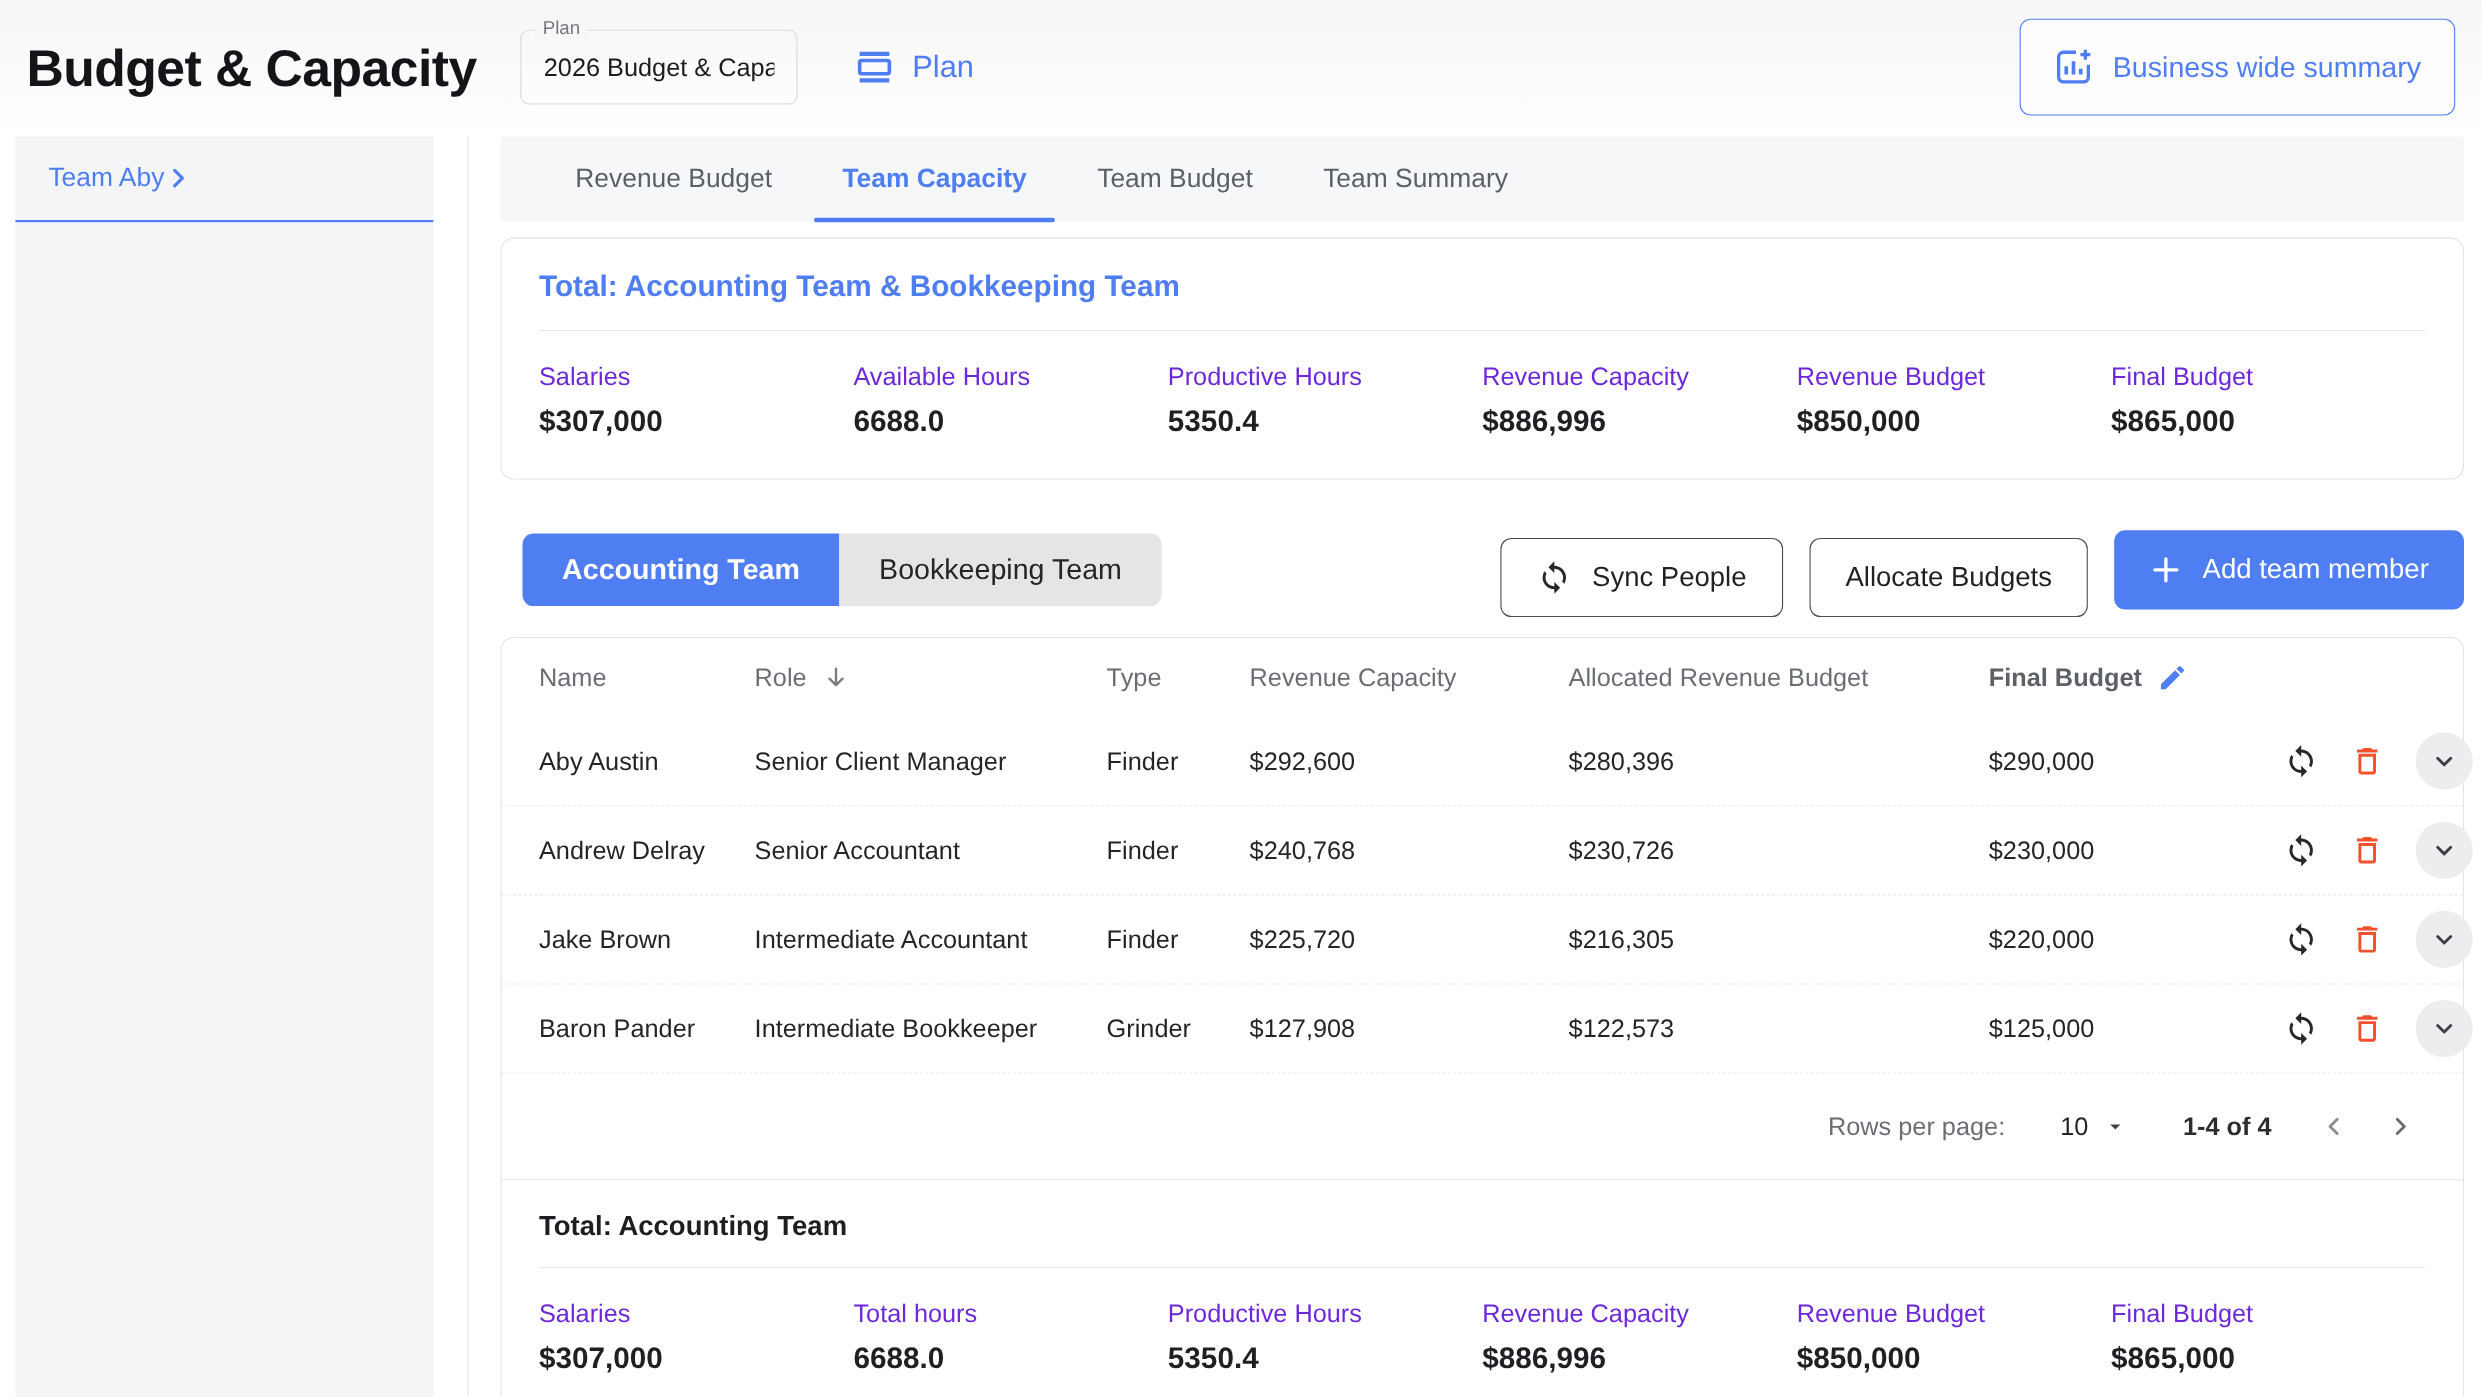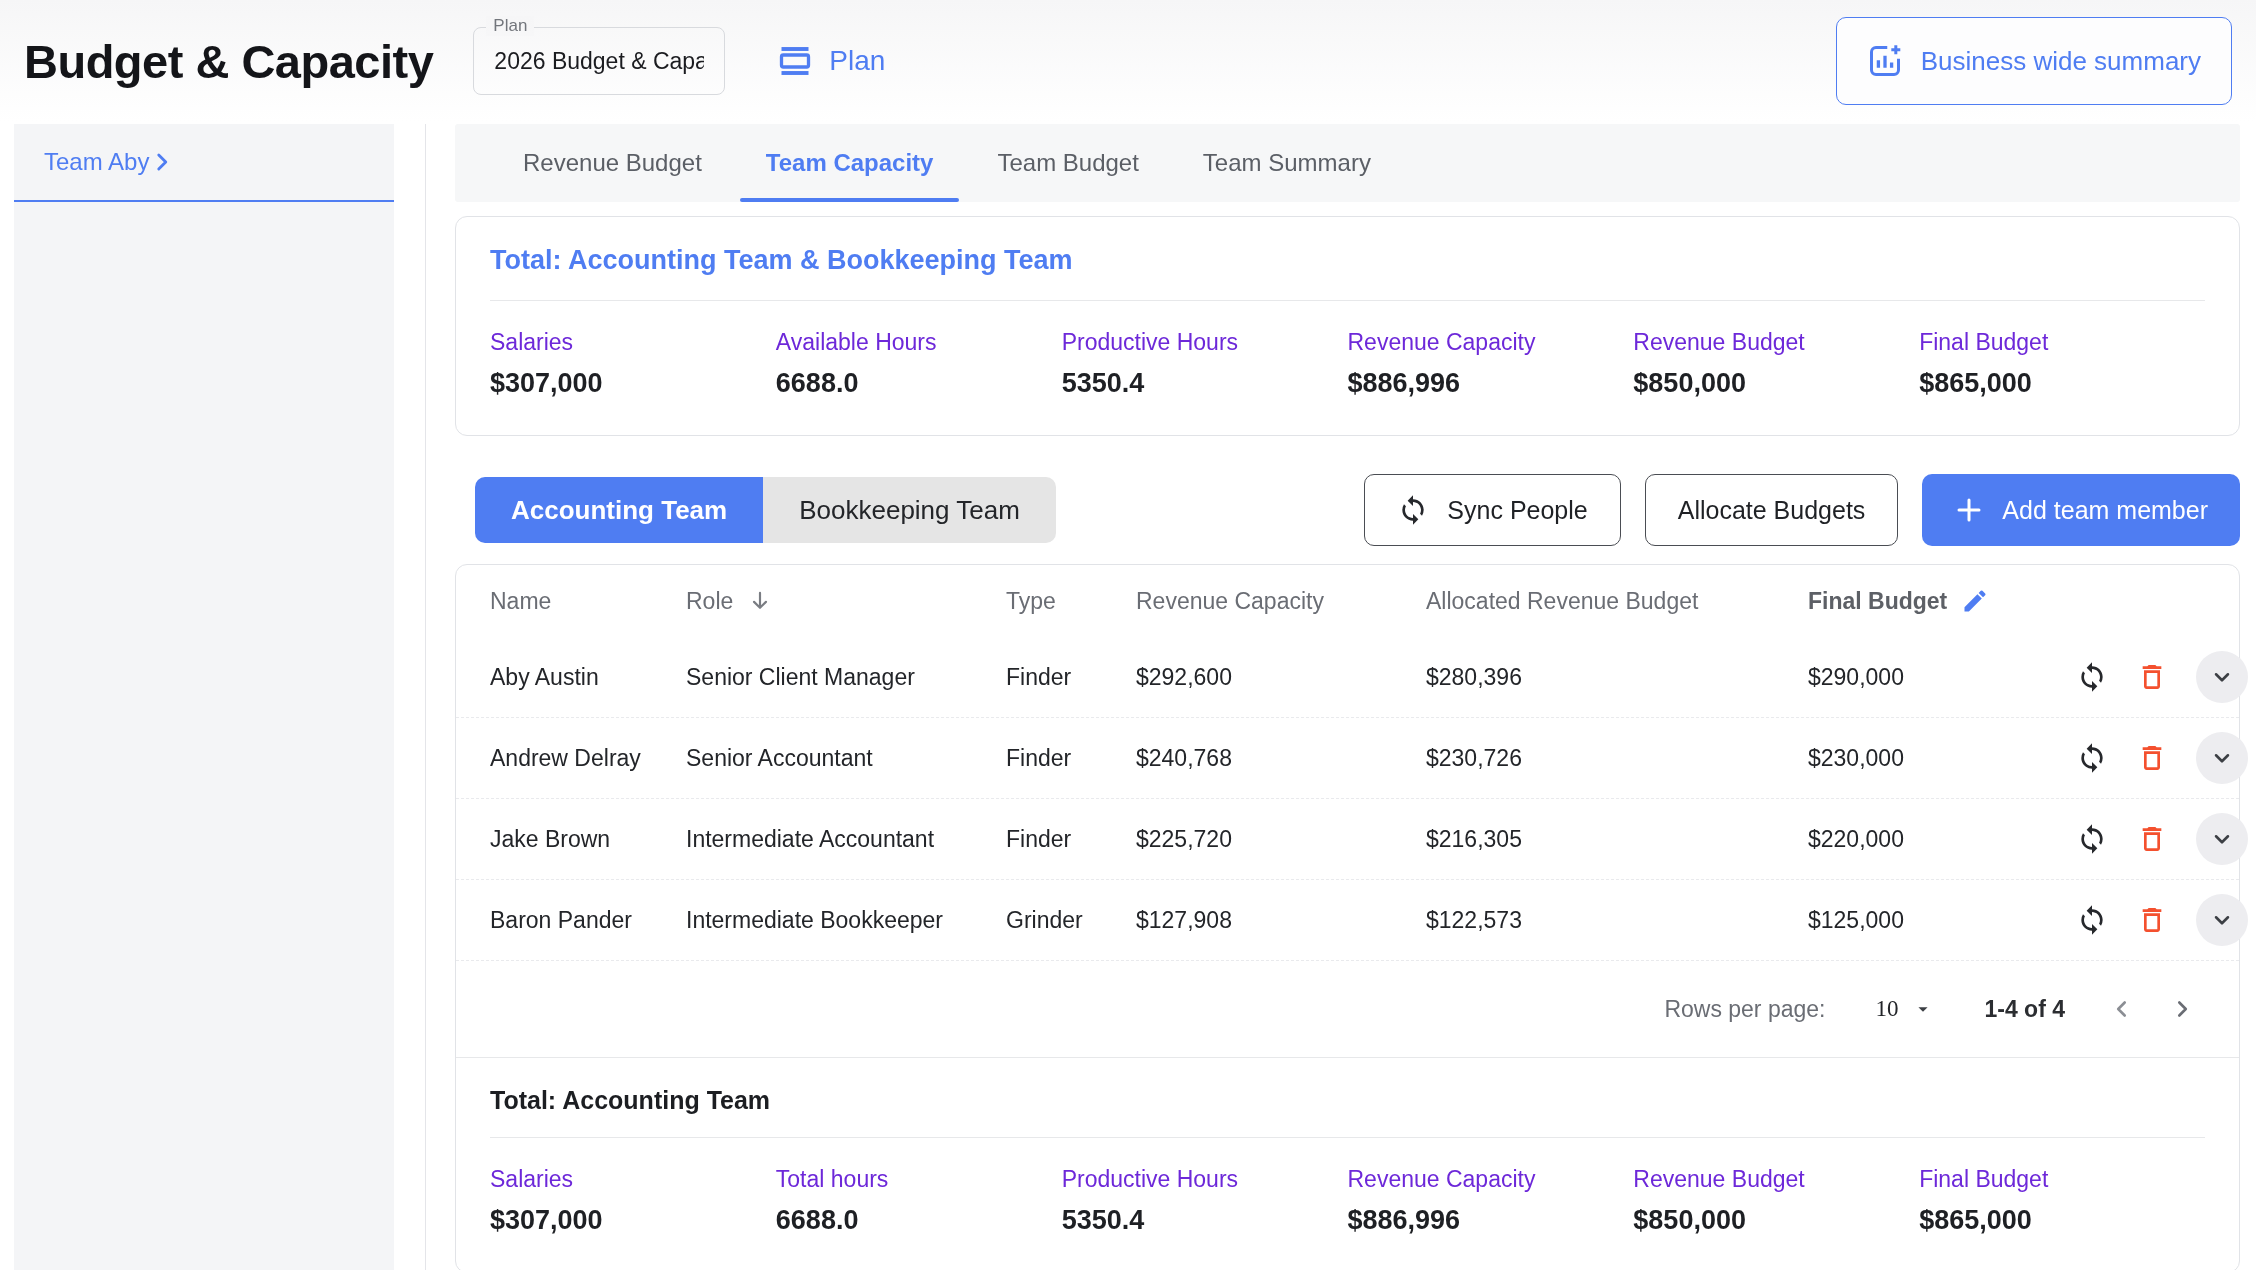--- a/index.html
+++ b/index.html
@@ -56,42 +56,42 @@
   .stat-label{font-size:23px;color:#6d28d9;margin-bottom:12px;}
   .stat-value{font-size:27px;font-weight:700;color:#1e2024;}
   
   .controls{display:flex;align-items:center;margin-top:38px;padding-left:20px;}
   .toggle-btn{height:66px;padding:0 36px;font-size:26px;border:none;display:flex;align-items:center;}
   .toggle-btn.on{background:#4f7df2;color:#ffffff;border-radius:10px 0 0 10px;font-weight:600;}
   .toggle-btn.off{background:#e5e5e5;color:#232529;border-radius:0 10px 10px 0;}
   .actions{margin-left:auto;display:flex;align-items:center;gap:24px;}
   .btn-outline{
     height:72px;padding:0 32px;background:#fff;border:1.5px solid #4a4d53;border-radius:10px;
-    font-size:25px;color:#1f2125;display:flex;align-items:center;gap:18px;
+    font-size:25px;color:#1f2125;display:flex;align-items:center;gap:18px;margin-top:15px;
   }
   .btn-primary{
     height:72px;padding:0 32px;background:#4f7df2;border:none;border-radius:10px;
     font-size:25px;color:#fff;display:flex;align-items:center;gap:18px;
   }
   
   .table-card{margin-top:18px;}
   .trow{
     display:grid;grid-template-columns:196px 320px 130px 290px 382px 268px 1fr;
     align-items:center;padding:0 34px;height:80px;font-size:23px;color:#232529;
   }
   .trow.thead{height:72px;color:#6a6d74;}
   .th-final{display:flex;align-items:center;gap:14px;font-weight:700;color:#606artifact;}
   .trow.thead .sortable{display:flex;align-items:center;gap:14px;cursor:pointer;}
   .trow.data{border-bottom:1px dashed #e9eaed;}
   .rowicons{display:flex;align-items:center;justify-content:flex-end;gap:28px;}
   .icon-btn{background:none;border:none;padding:0;display:flex;align-items:center;}
   .chev-circle{width:52px;height:52px;border-radius:50%;background:#ededf0;border:none;display:flex;align-items:center;justify-content:center;}
   
   .pagination{display:flex;align-items:center;justify-content:flex-end;height:96px;padding:0 44px;gap:44px;font-size:23px;color:#6a6d74;}
-  .rpp-select{display:flex;align-items:center;gap:14px;background:none;border:none;font-size:23px;color:#232529;font-family:Liberation Serif, serif;}
+  .rpp-select{display:flex;align-items:center;gap:14px;background:none;border:none;font-size:23px;color:#232529;}
   .pag-range{color:#2b2d31;font-weight:bold;}
   .pag-nav{display:flex;align-items:center;gap:34px;}
   
   .totals{border-top:1px solid #e7e8ea;}
   .totals-title{padding:28px 34px 22px;font-size:25px;font-weight:700;color:#1c1e22;}
 </style>
 </head>
 <body>
 
 <header class="topbar">

